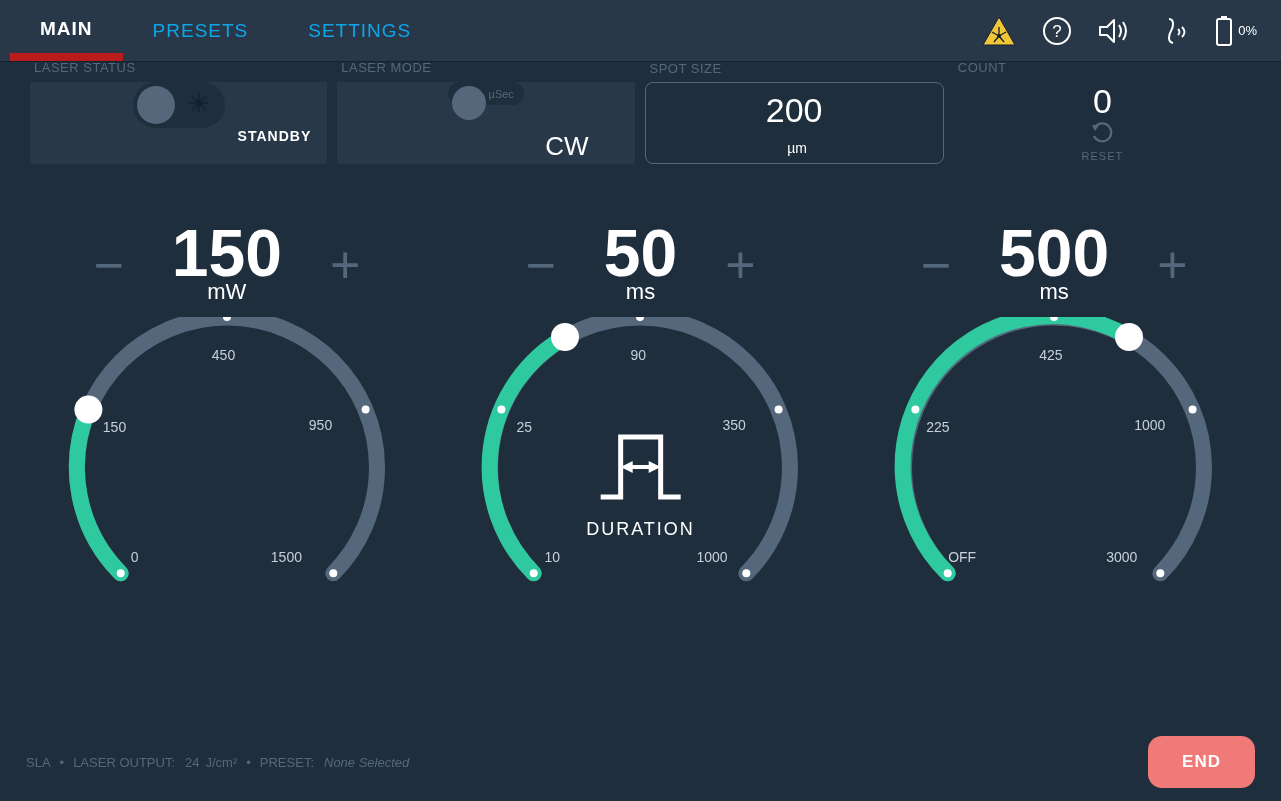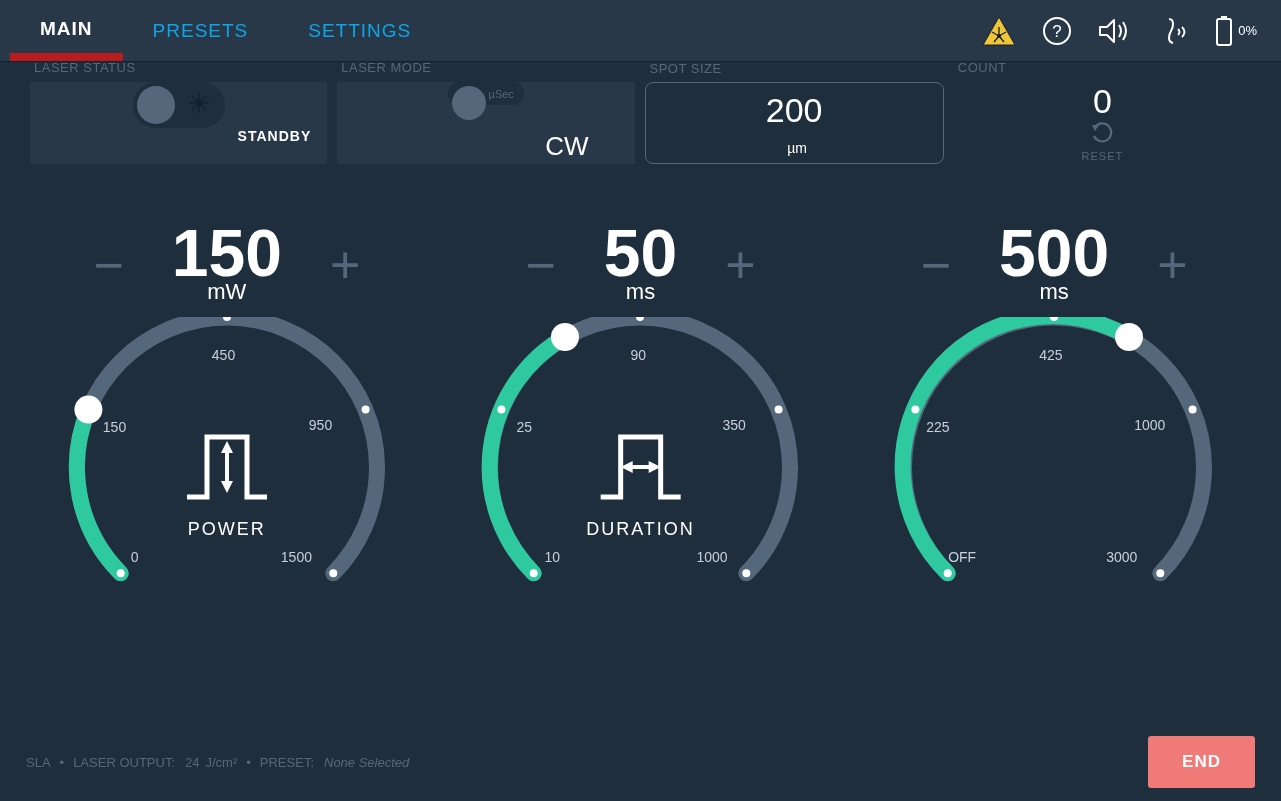--- a/index.html
+++ b/index.html
@@ -173,21 +173,21 @@
     padding: 0 26px;
     font-size: 13px; color: #55687b;
   }
   .footer .sep { margin: 0 9px; color: #55687b; }
   .footer .val { color: #55687b; margin-left: 10px; }
   .footer .italic { font-style: italic; }
   .end-btn {
     margin-left: auto;
     background: #f07a77; color: #fff;
     font-size: 17px; font-weight: 700; letter-spacing: 1px;
-    border: none; border-radius: 3px;
+    border: none; border-radius: 14px;
     padding: 16px 34px; cursor: pointer;
   }
 </style>
 </head>
 <body>
 
 <div class="tabs">
   <div class="tab active">MAIN</div>
   <div class="tab">PRESETS</div>
   <div class="tab">SETTINGS</div>
@@ -319,30 +319,21 @@
         <circle cx="170" cy="0" r="4" fill="#fff"></circle>
         <circle cx="308.6" cy="92.6" r="4" fill="#fff"></circle>
         <circle cx="276.3" cy="256.3" r="4" fill="#fff"></circle>
 
         <circle cx="31.4" cy="92.6" r="14" fill="#fff"></circle>
       </svg>
       <span class="tick-label" style="left:74px; top:232px;">0</span>
       <span class="tick-label" style="left:46px; top:102px;">150</span>
       <span class="tick-label" style="left:155px; top:30px;">450</span>
       <span class="tick-label" style="left:252px; top:100px;">950</span>
-      <span class="tick-label" style="left:224px; top:232px;">1500</span>
-      <div class="dial-center-icon">
-        <svg width="100" height="90" viewBox="0 0 100 90">
-          <polyline points="10,80 30,80 30,20 70,20 70,80 90,80" fill="none" stroke="#fff" stroke-width="5"></polyline>
-          <line x1="50" y1="30" x2="50" y2="70" stroke="#fff" stroke-width="4"></line>
-          <polygon points="50,24 44,36 56,36" fill="#fff"></polygon>
-          <polygon points="50,76 44,64 56,64" fill="#fff"></polygon>
-        </svg>
-        <div class="dial-label">POWER</div>
-      </div>
+      <span class="tick-label" style="left:214px; top:232px;">1500</span>
     </div>
   </div>
 
   <div class="dial">
     <div class="dial-header">
       <span class="adj-btn">−</span>
       <div>
         <div class="dial-value">50</div>
         <div class="dial-unit">ms</div>
       </div>

